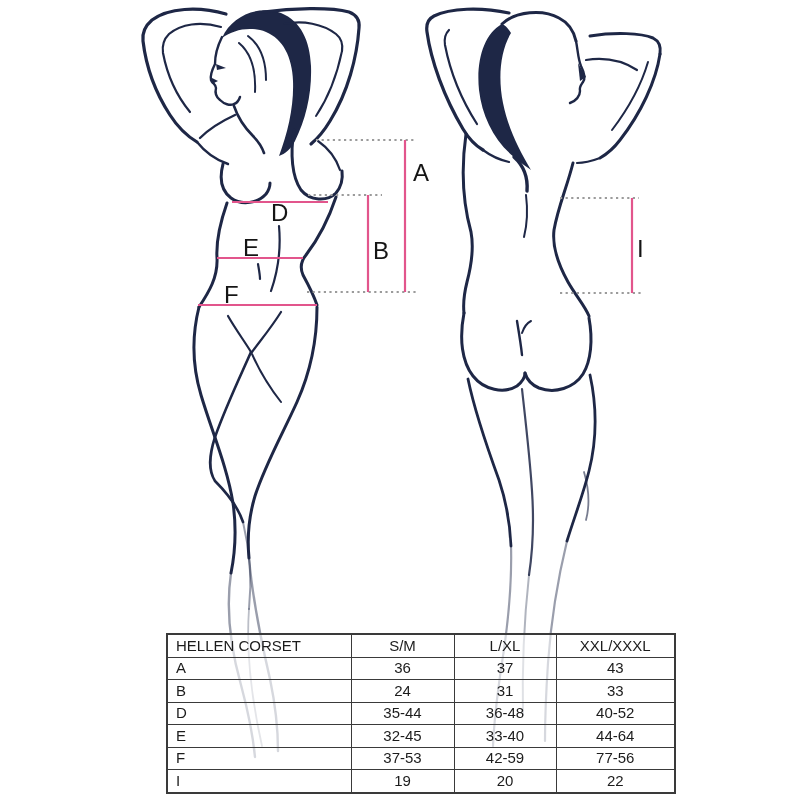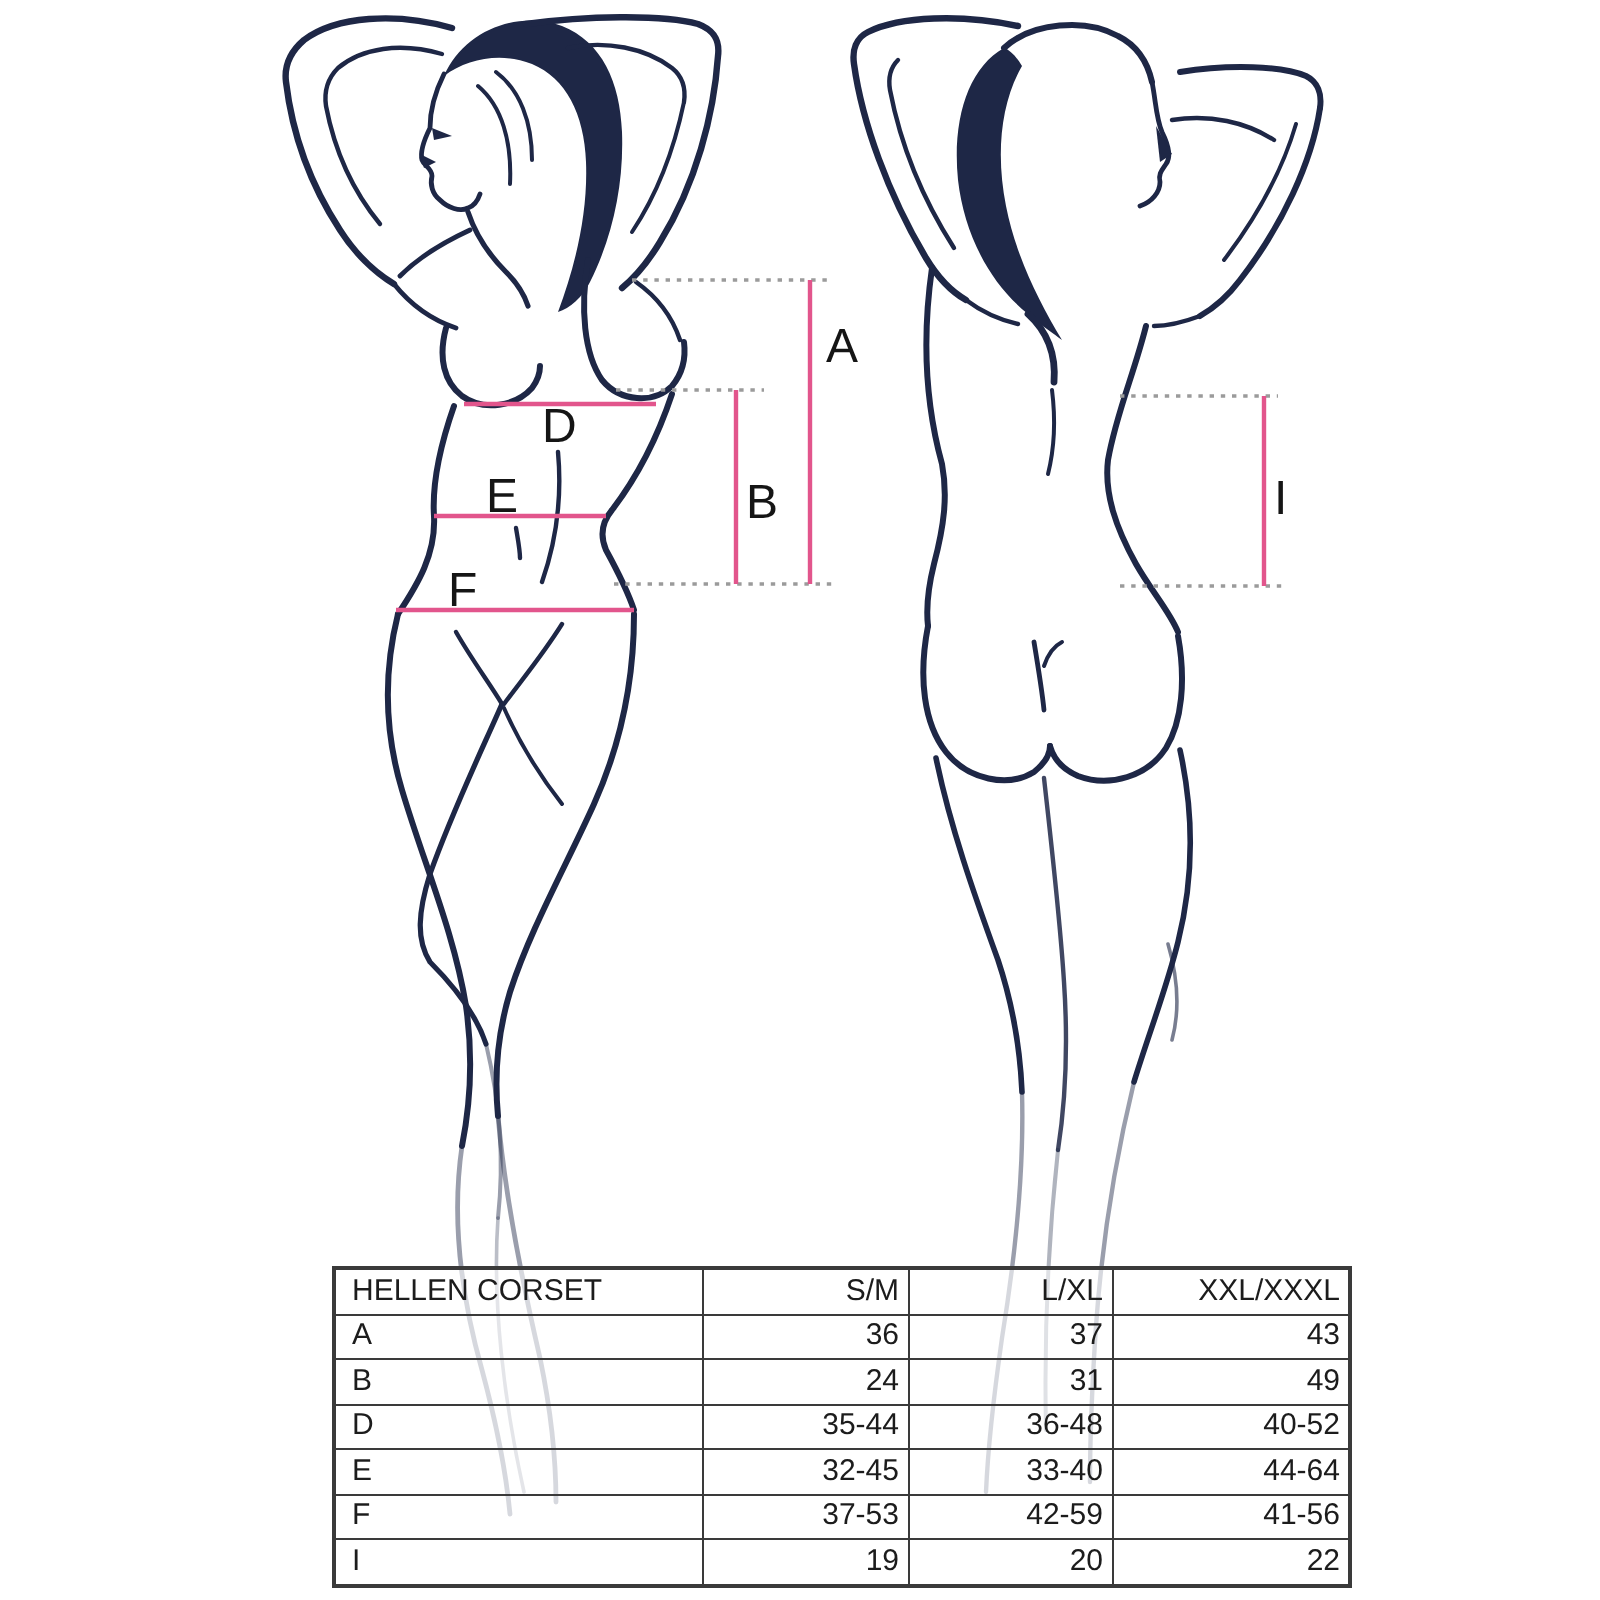--- a/index.html
+++ b/index.html
@@ -23,21 +23,21 @@
   table.size-table{
     position:absolute;left:166px;top:633px;width:508px;
     border-collapse:collapse;table-layout:fixed;
     background:rgba(255,255,255,0.6);
     font-size:15px;color:var(--text-dark);
     border:2px solid var(--table-border);
   }
   table.size-table td{
     border:1.5px solid var(--table-border);
     height:21.5px;line-height:20px;padding:0 4px;
-    text-align:right;white-space:nowrap;overflow:hidden;
+    text-align:center;white-space:nowrap;overflow:hidden;
   }
   table.size-table td.namecol{text-align:left;padding-left:8px;margin-left:16px;}
 </style>
 </head>
 <body>
 
 <div class="stage">
 
   <svg width="800" height="800" viewBox="0 0 800 800">
 
@@ -145,39 +145,39 @@
       <tr>
         <td class="namecol">A</td>
         <td>36</td>
         <td>37</td>
         <td>43</td>
       </tr>
       <tr>
         <td class="namecol">B</td>
         <td>24</td>
         <td>31</td>
-        <td>49</td>
+        <td>33</td>
       </tr>
       <tr>
         <td class="namecol">D</td>
         <td>35-44</td>
         <td>36-48</td>
         <td>40-52</td>
       </tr>
       <tr>
         <td class="namecol">E</td>
         <td>32-45</td>
         <td>33-40</td>
         <td>44-64</td>
       </tr>
       <tr>
         <td class="namecol">F</td>
         <td>37-53</td>
         <td>42-59</td>
-        <td>41-56</td>
+        <td>77-56</td>
       </tr>
       <tr>
         <td class="namecol">I</td>
         <td>19</td>
         <td>20</td>
         <td>22</td>
       </tr>
     </tbody>
   </table>
 </div>

